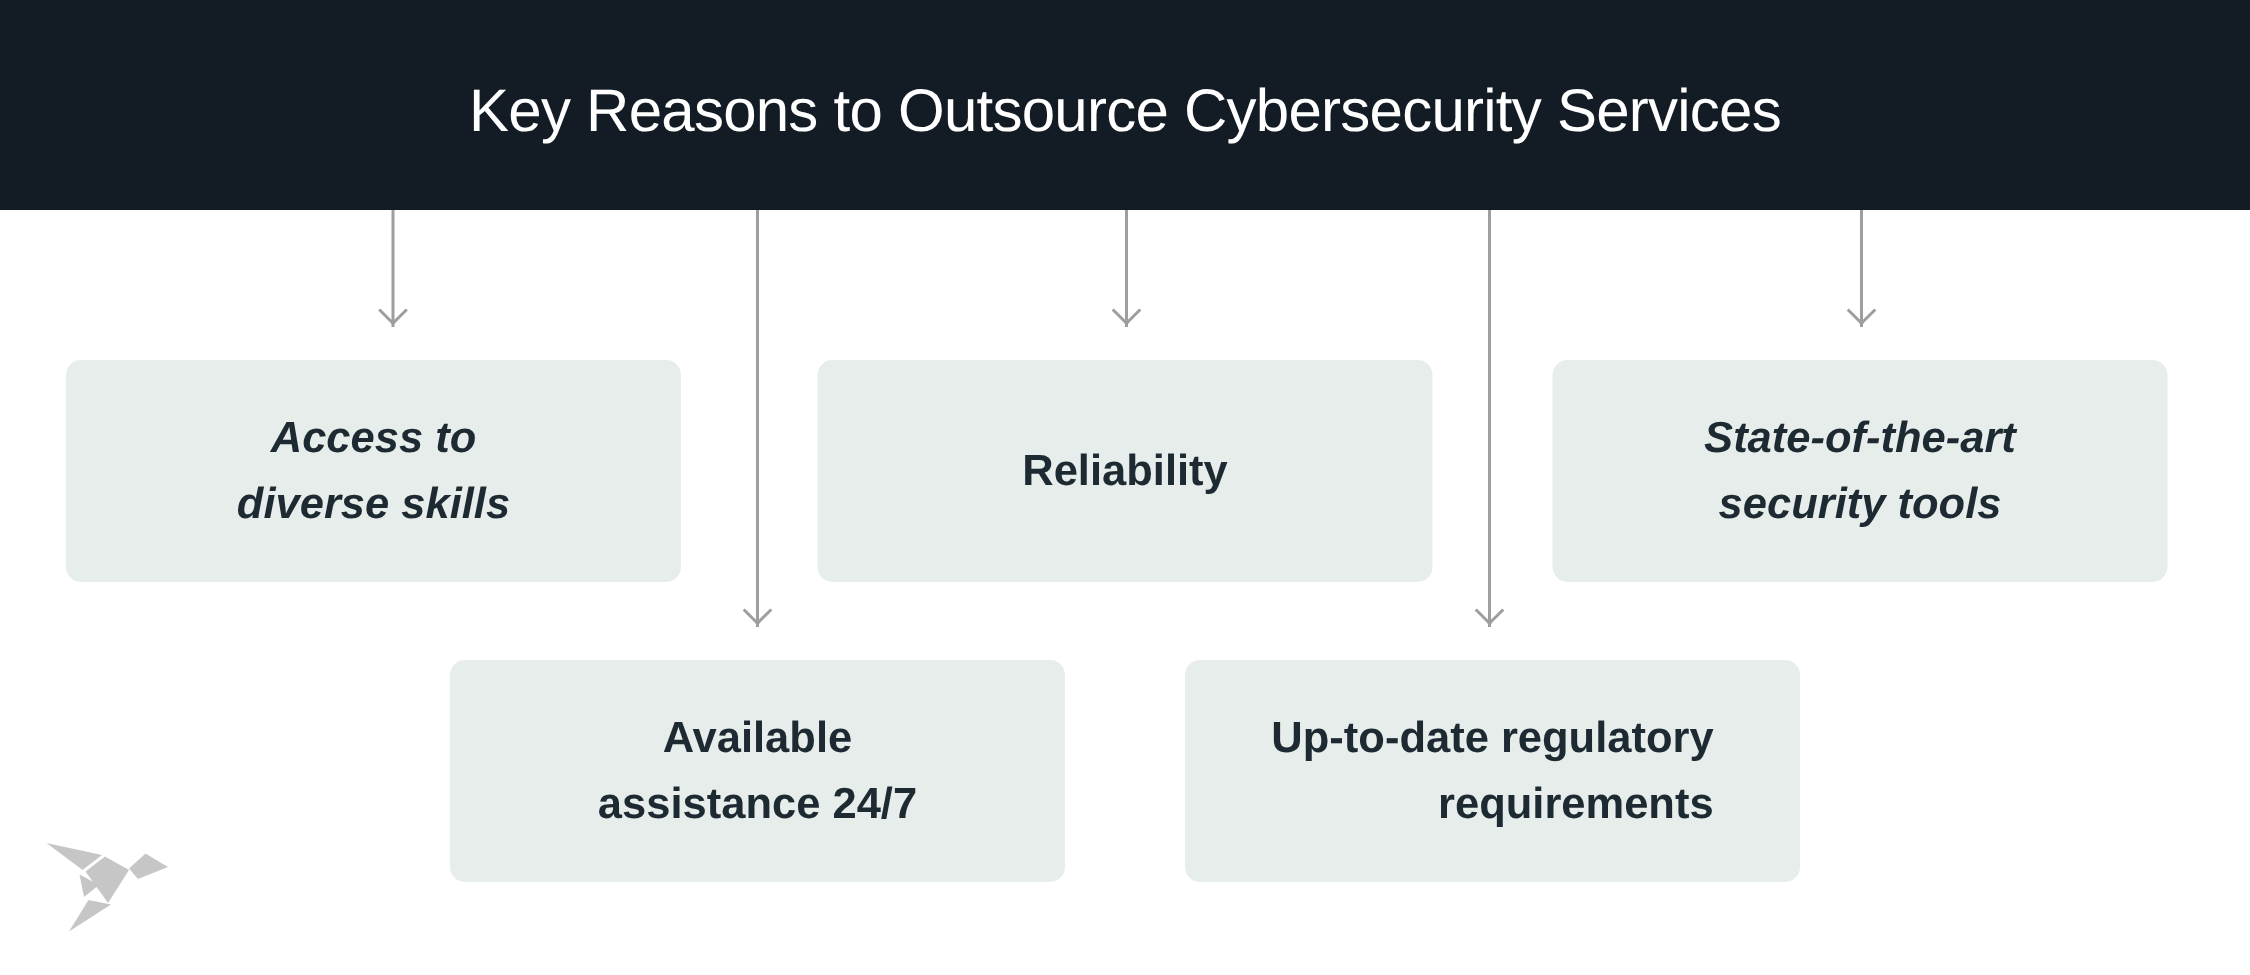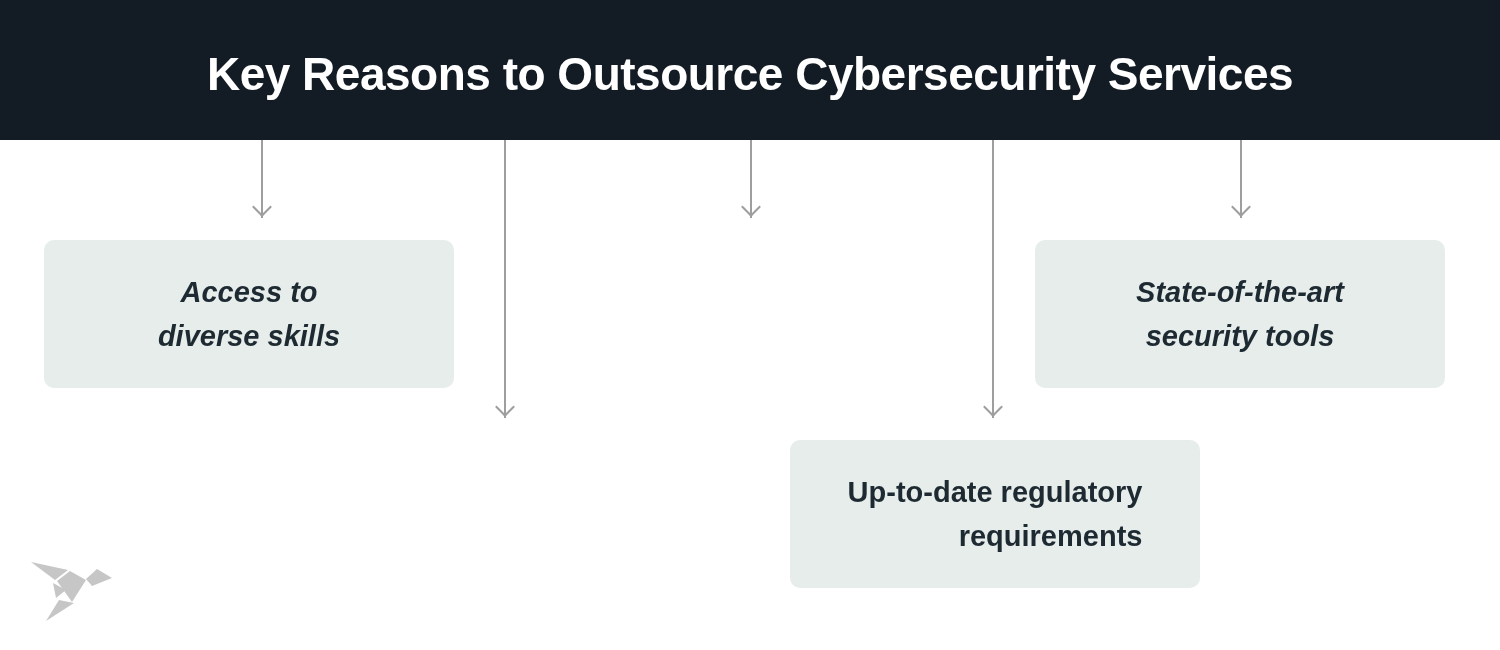--- a/index.html
+++ b/index.html
@@ -24,22 +24,22 @@
     background:var(--page-bg);
   }
   .header{
     position:absolute;left:0;top:0;
     width:1500px;height:140px;
     background:var(--header-bg);
     display:flex;align-items:center;justify-content:center;
   }
   .header .title{
     color:var(--header-text);
-    font-size:46px;
-    font-weight:700;
+    font-size:40px;
+    font-weight:400;
     letter-spacing:-0.5px;
     padding-top:8px;
     white-space:nowrap;
   }
   .reason-box{
     position:absolute;
     width:410px;height:148px;
     background:var(--box-bg);
     border-radius:10px;
     display:flex;align-items:center;justify-content:center;
@@ -114,23 +114,30 @@
   </div>
   <div class="arrow short a5">
     <div class="stem"></div>
     <div class="head"></div>
   </div>
 
   <div class="reason-box box-1">
     <div class="label">Access to
 diverse skills</div>
   </div>
+  <div class="reason-box box-2">
+    <div class="label">Reliability</div>
+  </div>
   <div class="reason-box box-3">
     <div class="label">State-of-the-art
 security tools</div>
+  </div>
+  <div class="reason-box box-4">
+    <div class="label">Available
+assistance 24/7</div>
   </div>
   <div class="reason-box box-5">
     <div class="label">Up-to-date regulatory
 requirements</div>
   </div>
 
   <svg class="logo" viewBox="0 0 100 80" aria-hidden="true">
 
     <polygon points="9,12 46,20 33,30"></polygon>
 

